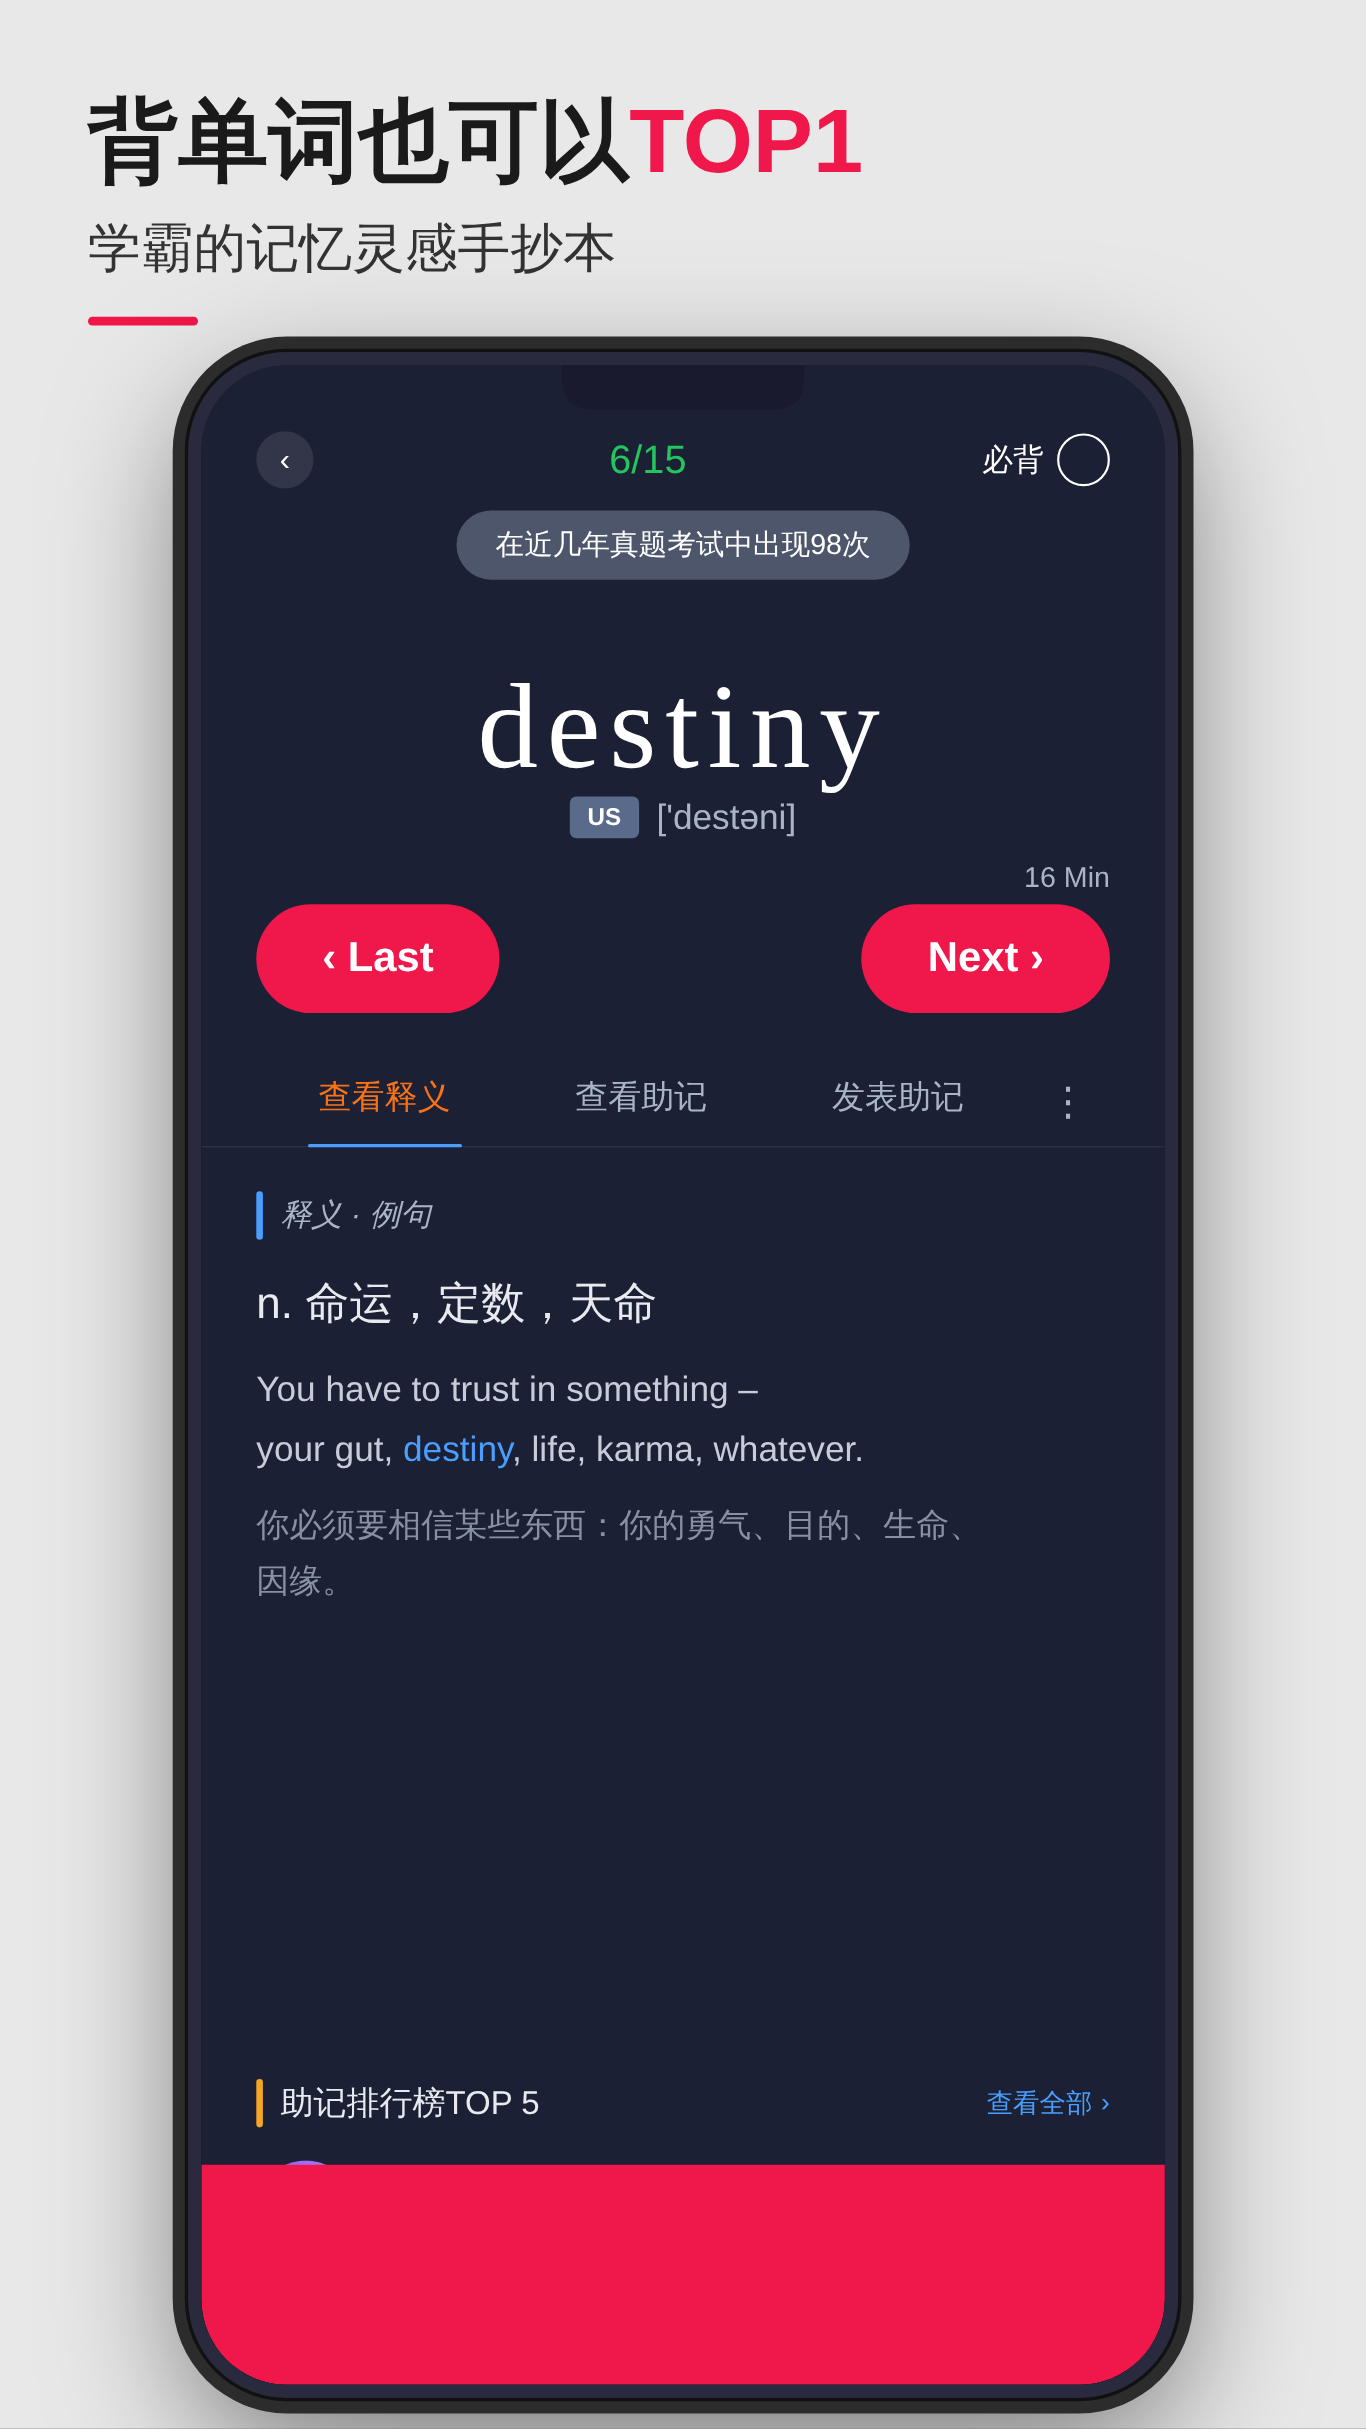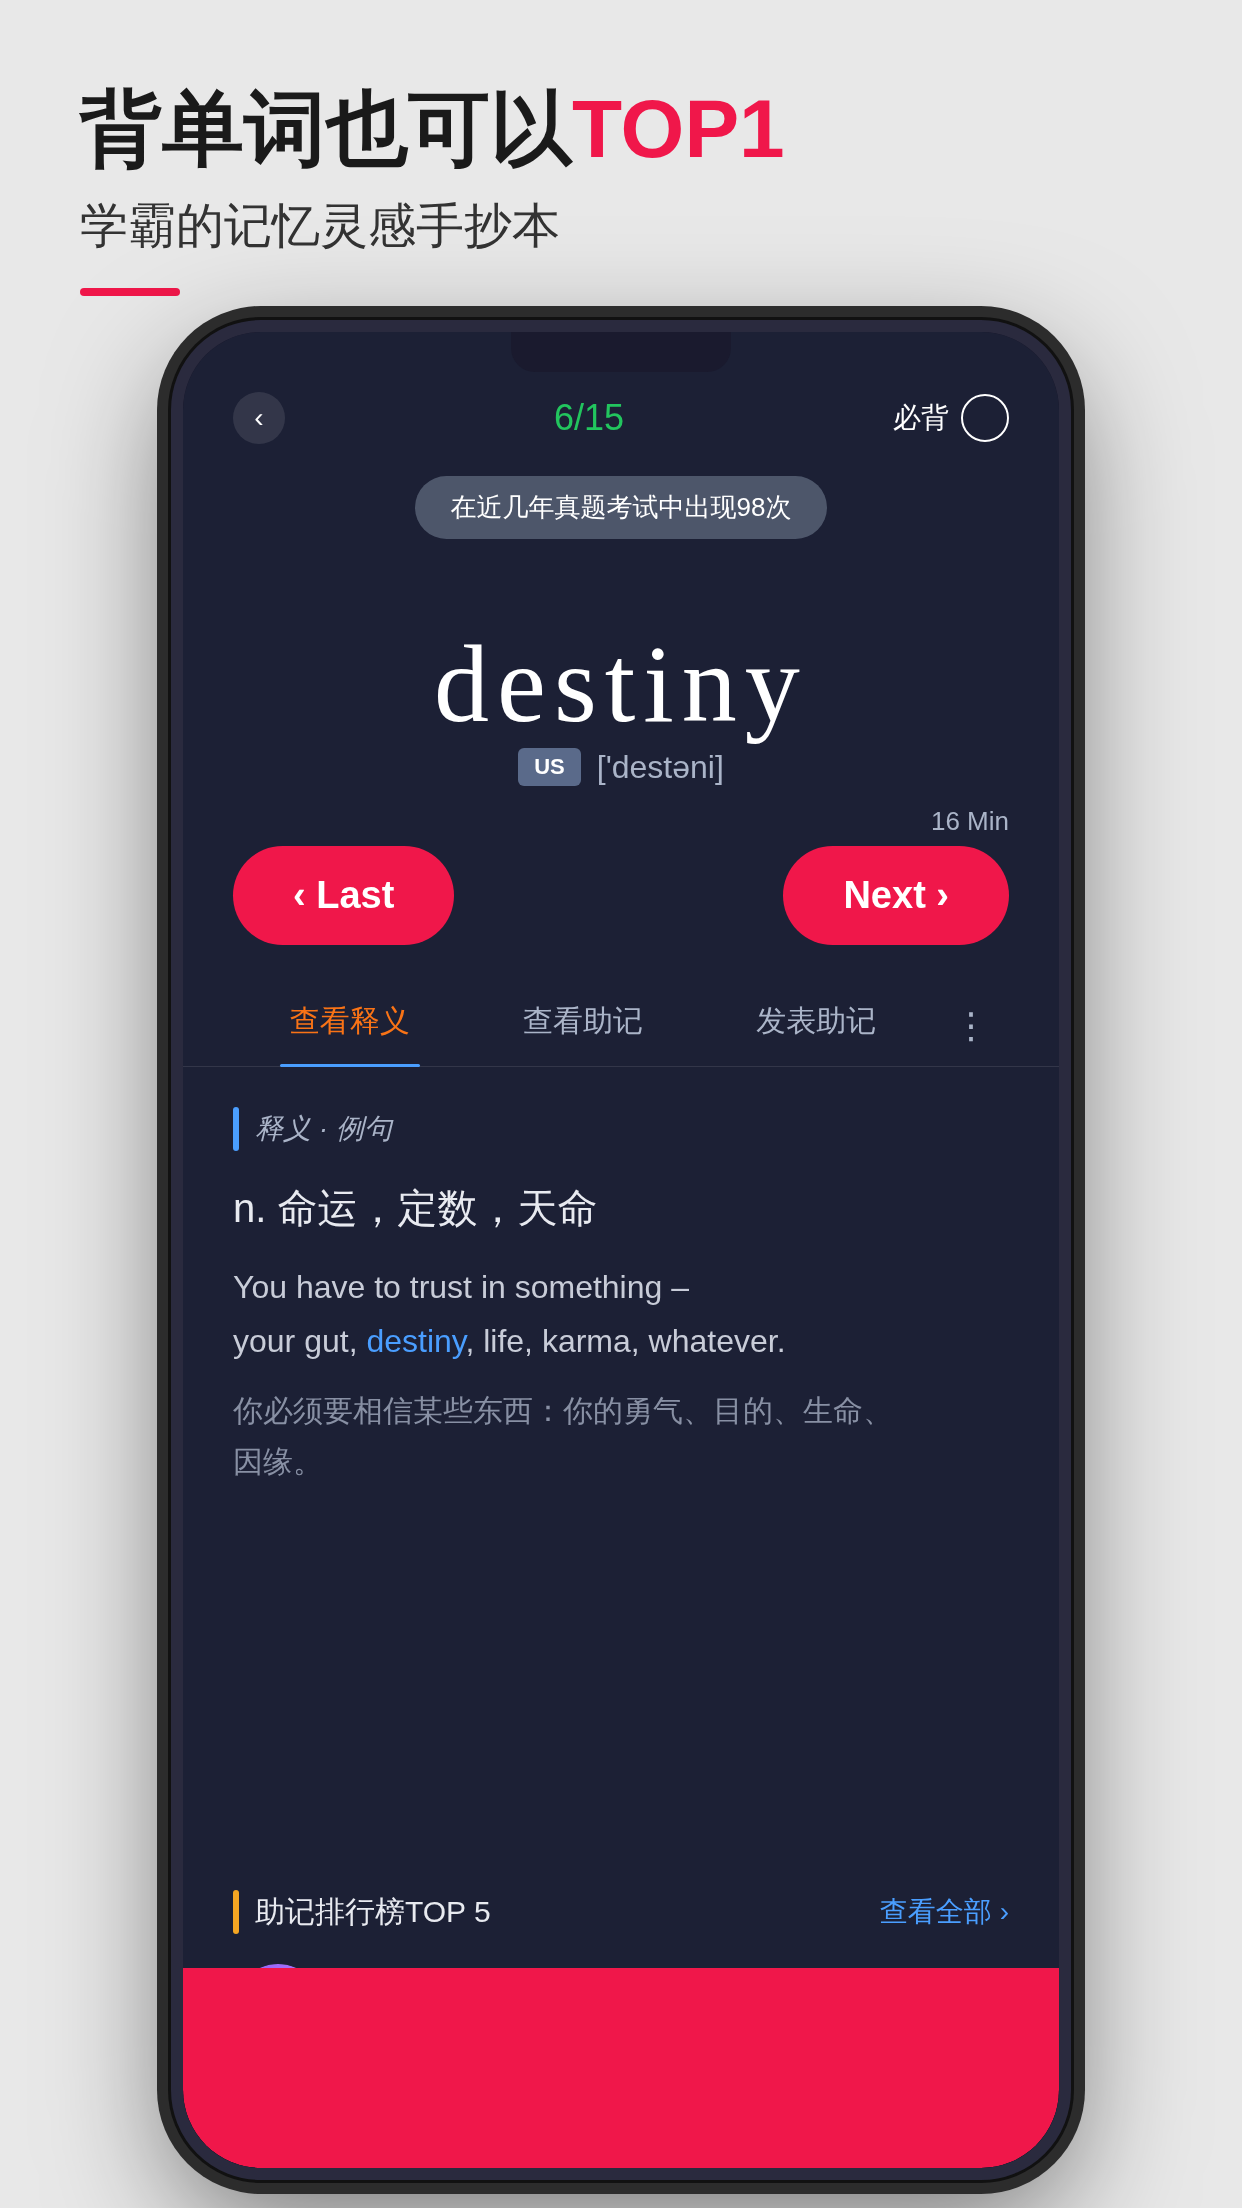--- a/index.html
+++ b/index.html
@@ -166,21 +166,21 @@
 
     .circle-btn {
       width: 48px;
       height: 48px;
       border-radius: 50%;
       border: 2px solid white;
     }
 
     
     .tooltip-bar {
-      margin: 12px auto;
+      margin: 0 auto;
       background: rgba(80,90,110,0.95);
       color: white;
       font-size: 26px;
       padding: 14px 36px;
       border-radius: 40px;
       width: fit-content;
       text-align: center;
     }
 
     
@@ -376,21 +376,21 @@
     }
 
     .mnemonic-title {
       color: #e8eaf0;
       font-size: 30px;
       font-weight: 500;
     }
 
     .view-all {
       color: #4a9eff;
-      font-size: 28px;
+      font-size: 24px;
       display: flex;
       align-items: center;
       gap: 8px;
       cursor: pointer;
     }
 
     
     .user-item {
       display: flex;
       align-items: flex-start;

